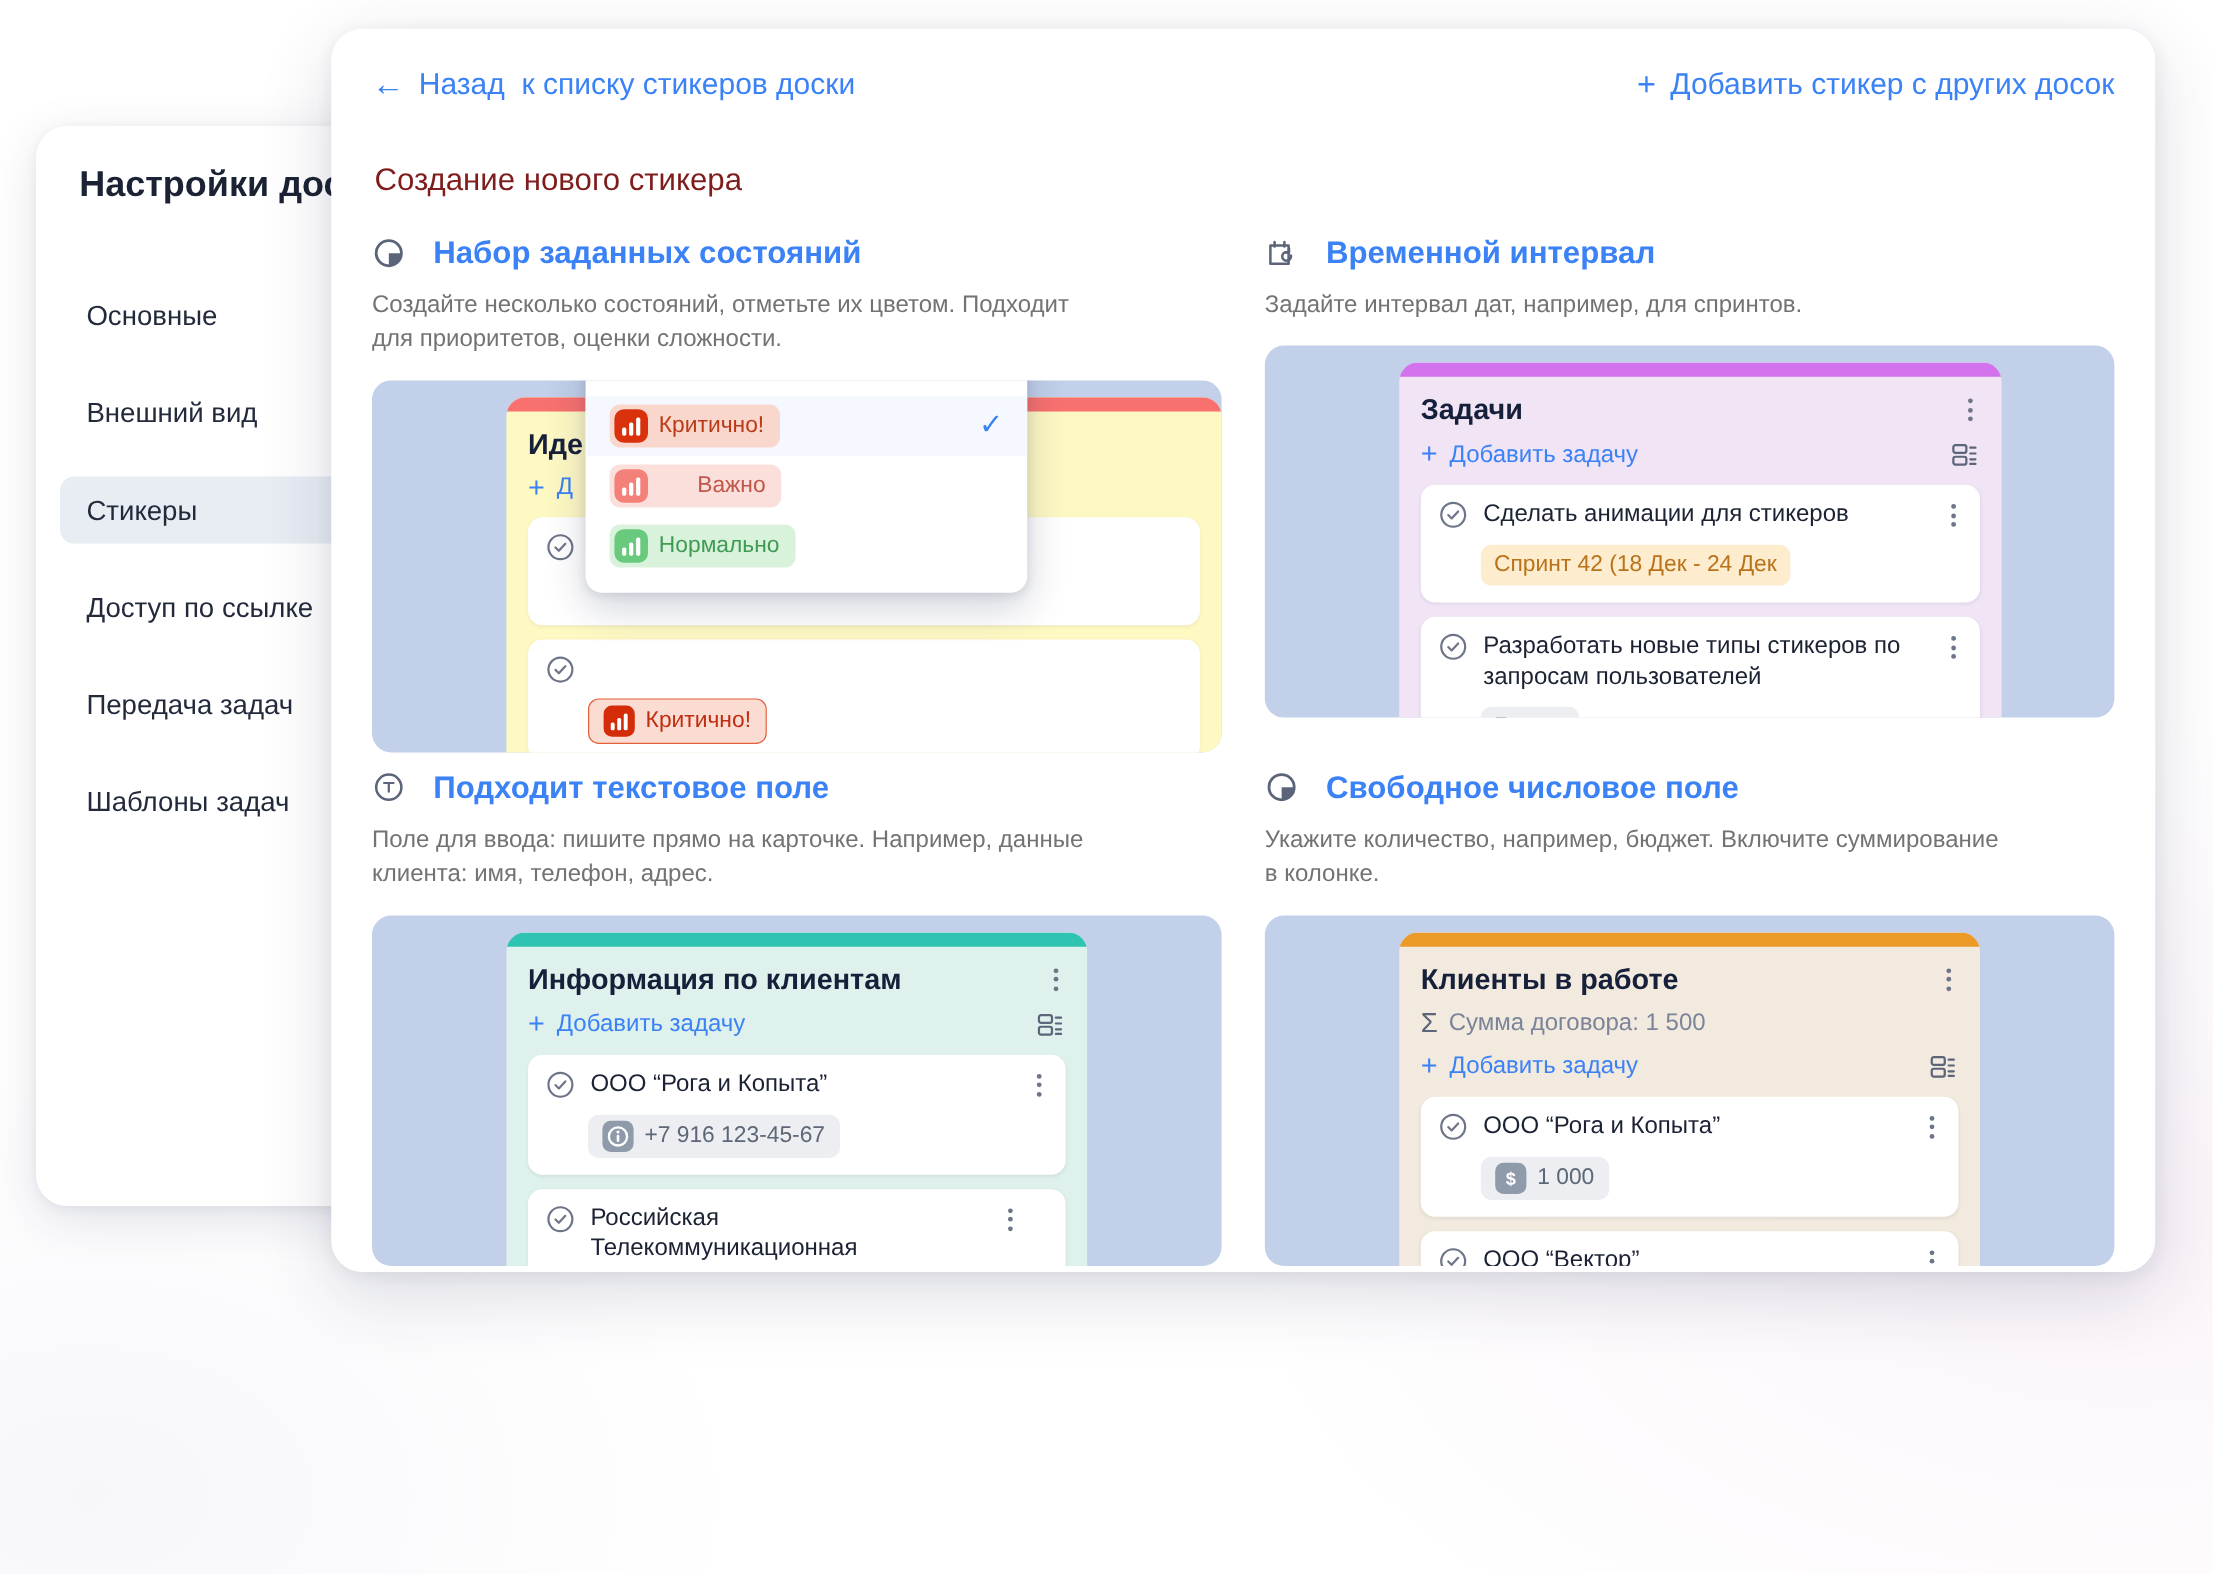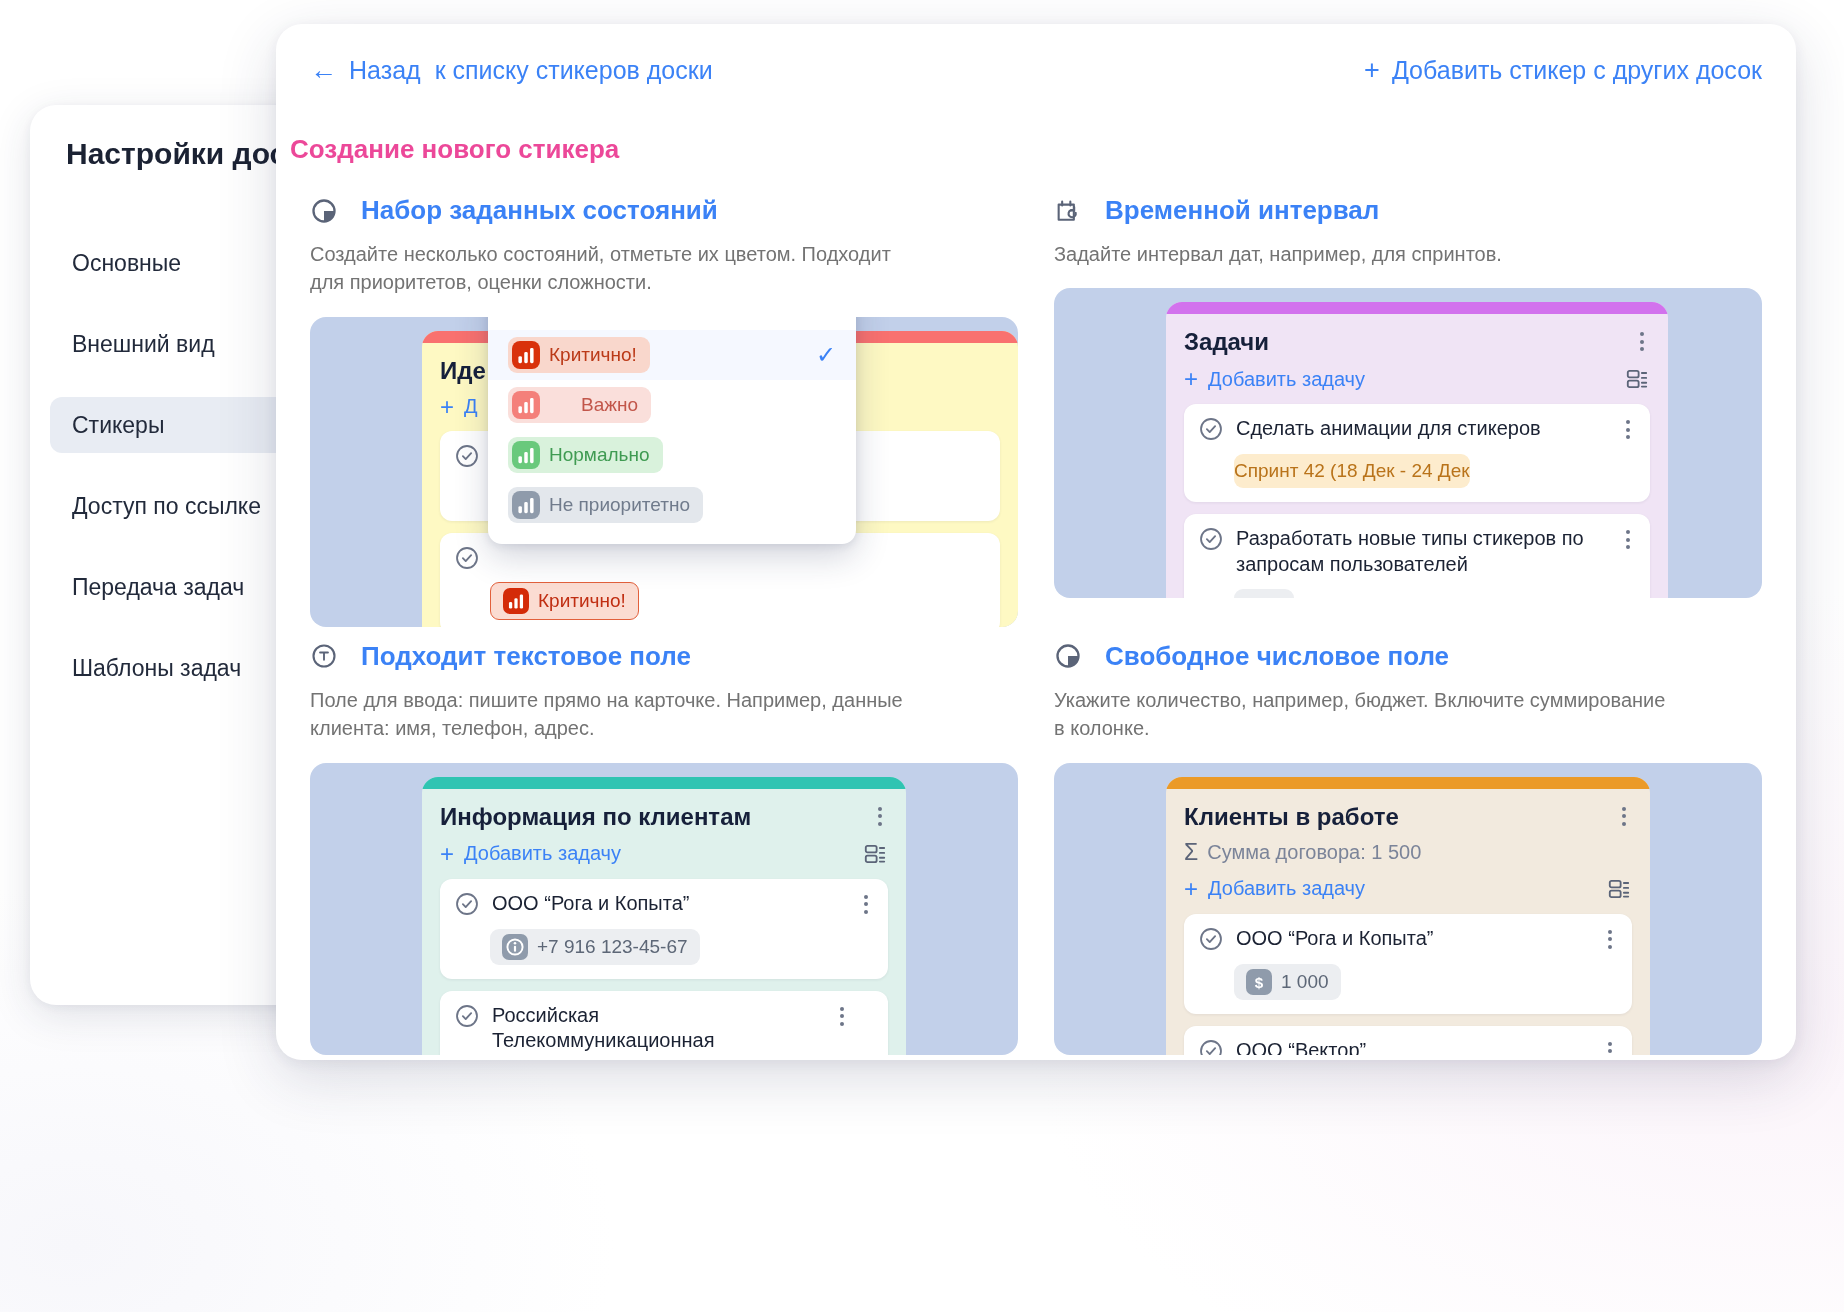--- a/index.html
+++ b/index.html
@@ -67,22 +67,22 @@
   }
   .link-btn {
     display: flex; align-items: center; gap: 12px;
     color: #3b82f6; font-size: 25px; cursor: pointer;
     white-space: nowrap;
   }
   .link-btn .glyph { font-size: 27px; line-height: 1; color: #3b82f6; display:inline-block; }
   .back-label { display: flex; gap: 14px; align-items: baseline; }
 
   .modal-h1 {
-    padding: 18px 34px 0 14px;
-    font-size: 26px; font-weight: 700; color: #ec4899;
+    padding: 18px 34px 0 36px;
+    font-size: 26px; font-weight: 400; color: #7f1d1d;
   }
 
   .grid {
     margin-top: 30px;
     padding: 0 34px;
     display: grid;
     grid-template-columns: 1fr 1fr;
     column-gap: 36px;
     row-gap: 14px;
   }
@@ -154,21 +154,21 @@
     box-shadow: 0 1px 3px rgba(30,35,60,.07);
   }
   .task-top { display: flex; align-items: flex-start; gap: 12px; }
   .task-text { flex: 1; font-size: 20px; line-height: 1.28; color: #1b2233; }
   .chip {
     display: inline-flex; align-items: center; gap: 9px;
     margin-top: 11px; margin-left: 36px;
     padding: 5px 12px; border-radius: 9px;
     font-size: 19px;
   }
-  .chip.plain { padding: 6px 0; }
+  .chip.plain { padding: 6px 11px; }
   .chip-sq { width: 26px; height: 26px; border-radius: 7px; display:inline-block; flex:none; }
 
   .check { width: 26px; height: 26px; flex: none; display:block; }
 
   
   .popup {
     position: absolute;
     left: 178px; top: -43px;
     width: 368px;
     background: #ffffff;
@@ -335,32 +335,20 @@
                 <span class="bars" id="opt2sq" style="background: rgb(105, 201, 124); position: relative;">
                     <svg viewBox="0 0 24 24" style="position:absolute;inset:0;width:100%;height:100%">
                       <rect x="5.5" y="13" width="3" height="6" rx="1.2" fill="#fff"></rect>
                       <rect x="10.5" y="9.5" width="3" height="9.5" rx="1.2" fill="#fff"></rect>
                       <rect x="15.5" y="6" width="3" height="13" rx="1.2" fill="#fff"></rect>
                     </svg>
                   </span>
                 <span>Нормально</span>
               </span>
             </div>
-            <div class="popup-row">
-              <span class="opt" id="opt3" style="background: rgb(227, 231, 236); color: rgb(112, 123, 140);">
-                <span class="bars" id="opt3sq" style="background: rgb(143, 155, 171); position: relative;">
-                    <svg viewBox="0 0 24 24" style="position:absolute;inset:0;width:100%;height:100%">
-                      <rect x="5.5" y="13" width="3" height="6" rx="1.2" fill="#fff"></rect>
-                      <rect x="10.5" y="9.5" width="3" height="9.5" rx="1.2" fill="#fff"></rect>
-                      <rect x="15.5" y="6" width="3" height="13" rx="1.2" fill="#fff"></rect>
-                    </svg>
-                  </span>
-                <span>Не приоритетно</span>
-              </span>
-            </div>
           </div>
         </div>
       </div>
 
       <div>
         <div class="sec-head">
           <svg class="sec-icon" viewBox="0 0 24 24" fill="none">
             <path d="M4 6.5h13v13H4z" stroke="#5b6478" stroke-width="1.8" stroke-linejoin="round"></path>
             <path d="M7 4v3.2M14 4v3.2" stroke="#5b6478" stroke-width="1.8" stroke-linecap="round"></path>
             <path d="M18.6 13.6a3.1 3.1 0 1 1-1.6-2.1" stroke="#5b6478" stroke-width="1.8" stroke-linecap="round"></path>

